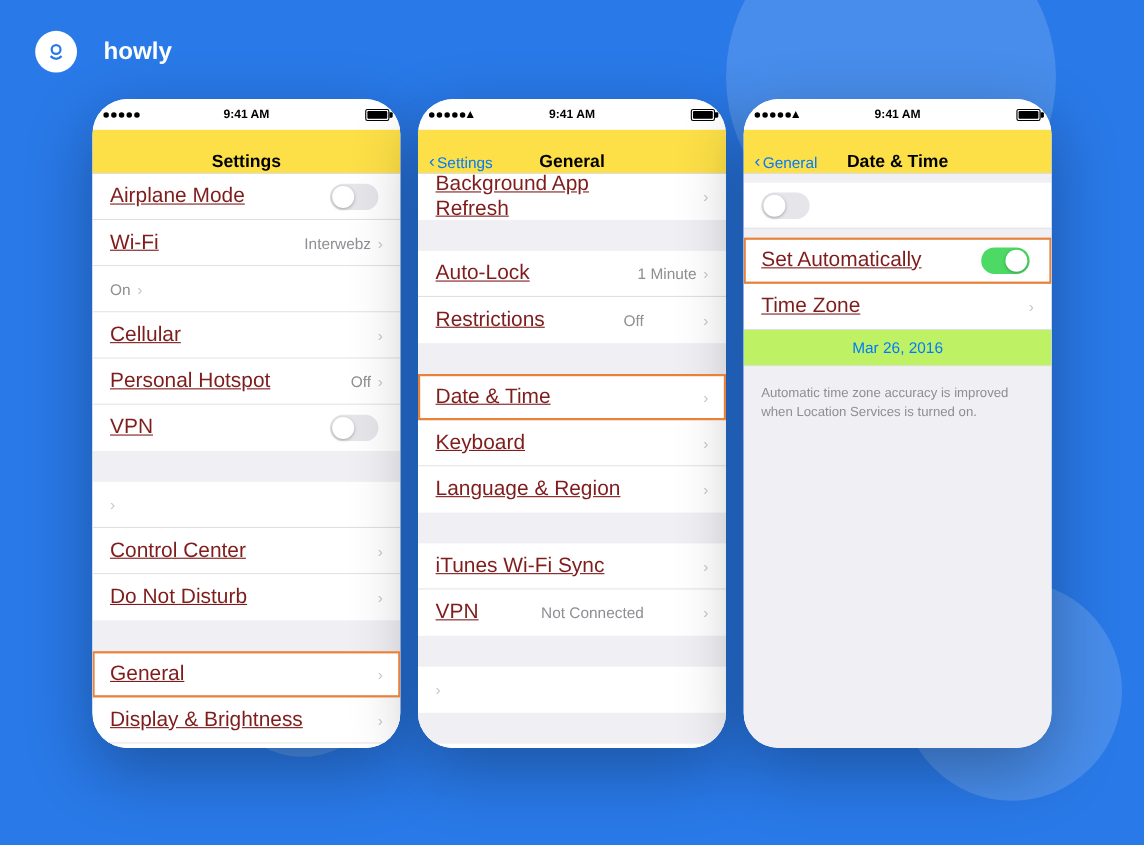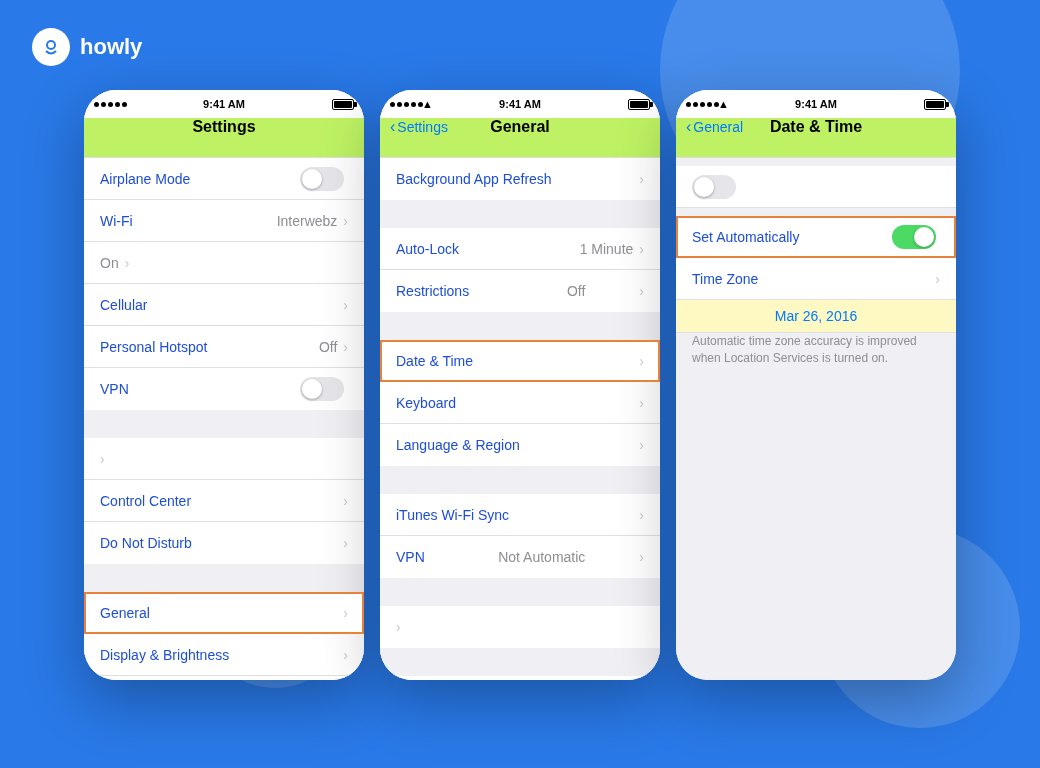--- a/index.html
+++ b/index.html
@@ -22,21 +22,21 @@
     .bg-circle-2 { width: 200px; height: 200px; bottom: 40px; right: 20px; }
     .bg-circle-3 { width: 150px; height: 150px; bottom: 80px; left: 200px; }
 
     
     .howly-header {
       position: absolute;
       top: 28px;
       left: 32px;
       display: flex;
       align-items: center;
-      gap: 10px;
+      gap: 24px;
       color: white;
       font-size: 22px;
       font-weight: 600;
     }
     .howly-logo {
       width: 38px;
       height: 38px;
       background: white;
       border-radius: 50%;
       display: flex;
@@ -116,25 +116,25 @@
       position: absolute;
       right: -4px;
       width: 3px;
       height: 5px;
       background: #000;
       border-radius: 0 1px 1px 0;
     }
 
     
     .nav-header {
-      background: #bef264;
+      background: #fde047;
       border-bottom: 1px solid #ddd;
       height: 40px;
       display: flex;
-      align-items: flex-start;
+      align-items: flex-end;
       justify-content: center;
       position: relative;
     }
     .nav-title {
       font-size: 16px;
       font-weight: 600;
       color: #000;
     }
     .nav-back {
       position: absolute;
@@ -177,23 +177,24 @@
       display: flex;
       align-items: center;
       padding: 0 16px;
       position: relative;
     }
     .settings-item:last-child {
       border-bottom: none;
       gap: 48px;
     }
     .settings-item-label {
-      font-size: 14px;
-      color: #1d4ed8;
+      font-size: 19px;
+      color: #7f1d1d;
       flex: 1;
+      text-decoration: underline;
     }
     .settings-item-value {
       font-size: 14px;
       color: #8e8e93;
       margin-right: 6px;
       text-align: right;
     }
     .settings-chevron {
       color: #c7c7cc;
       font-size: 14px;
@@ -240,27 +241,27 @@
     .dt-row-highlighted {
       outline: 2px solid #e8813a;
       outline-offset: -2px;
       z-index: 10;
     }
     .dt-date {
       color: #007aff;
       font-size: 14px;
       text-align: center;
       padding: 8px 16px;
-      background: #fef9c3;
+      background: #bef264;
       border-bottom: 1px solid #e0e0e0;
     }
     .dt-note {
       font-size: 12px;
       color: #8e8e93;
-      padding: 0 16px;
+      padding: 16px 16px;
       background: #efeff4;
       line-height: 1.4;
     }
   </style>
 </head>
 <body>
 
 <div class="bg-circle bg-circle-1"></div>
 <div class="bg-circle bg-circle-2"></div>
 <div class="bg-circle bg-circle-3"></div>
@@ -434,21 +435,21 @@
       </div>
       <div class="section-gap"></div>
 
       <div class="settings-section">
         <div class="settings-item">
           <span class="settings-item-label">iTunes Wi-Fi Sync</span>
           <span class="settings-chevron">›</span>
         </div>
         <div class="settings-item">
           <span class="settings-item-label">VPN</span>
-          <span class="settings-item-value">Not Automatic</span>
+          <span class="settings-item-value">Not Connected</span>
           <span class="settings-chevron">›</span>
         </div>
       </div>
       <div class="section-gap"></div>
 
       <div class="settings-section">
         <div class="settings-item">
           <span class="settings-chevron">›</span>
         </div>
       </div>

